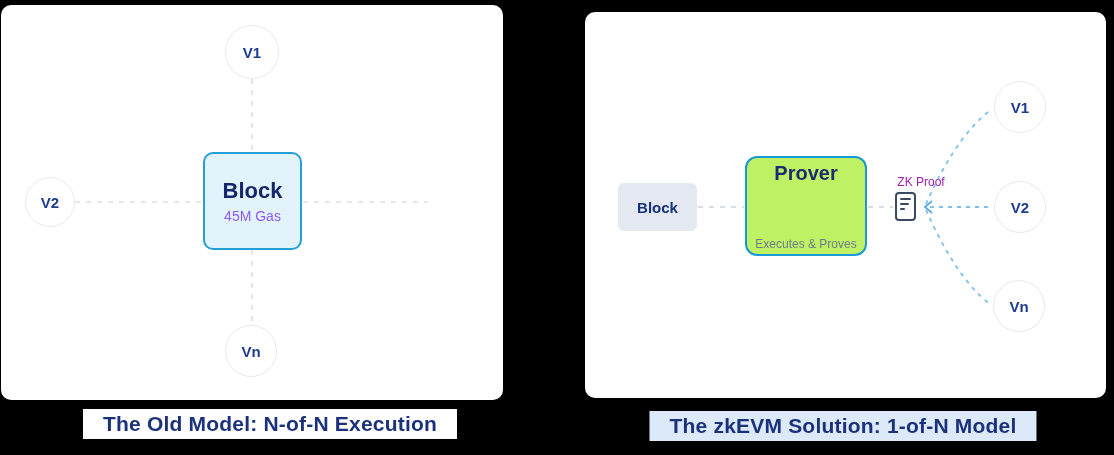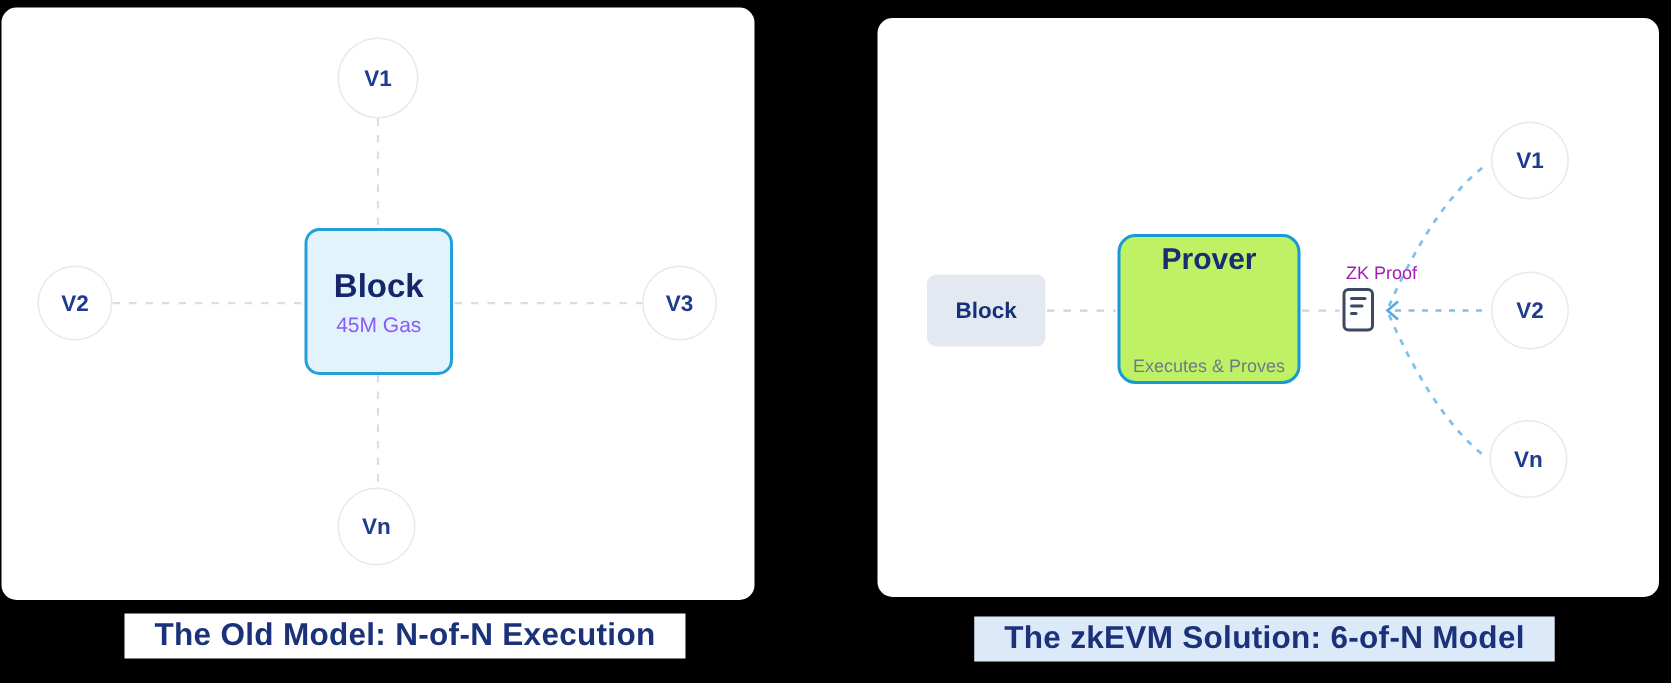--- a/index.html
+++ b/index.html
@@ -132,23 +132,20 @@
       <path d="M 74 197 L 201 197" stroke="#d9dee6" stroke-width="1.5" stroke-dasharray="5 6" fill="none"></path>
       <path d="M 302 197 L 427 197" stroke="#d9dee6" stroke-width="1.5" stroke-dasharray="5 6" fill="none"></path>
     </svg>
 
     <div class="node" style="left:224px; top:20px; width:54px; height:54px;">
       <span>V1</span>
     </div>
     <div class="node" style="left:24px; top:172px; width:50px; height:50px;">
       <span>V2</span>
     </div>
-    <div class="node" style="left:427px; top:172px; width:50px; height:50px;">
-      <span>V3</span>
-    </div>
     <div class="node" style="left:224px; top:320px; width:52px; height:52px;">
       <span>Vn</span>
     </div>
 
     <div class="block-box">
       <div class="title">Block</div>
       <div class="subtitle">45M Gas</div>
     </div>
   </div>
 
@@ -183,15 +180,15 @@
     </div>
     <div class="node" style="left:409px; top:169px; width:52px; height:52px;">
       <span>V2</span>
     </div>
     <div class="node" style="left:408px; top:268px; width:52px; height:52px;">
       <span>Vn</span>
     </div>
   </div>
 
   <div class="caption caption-left">The Old Model: N-of-N Execution</div>
-  <div class="caption caption-right">The zkEVM Solution: 6-of-N Model</div>
+  <div class="caption caption-right">The zkEVM Solution: 1-of-N Model</div>
 
 </div>
 
 </body></html>

